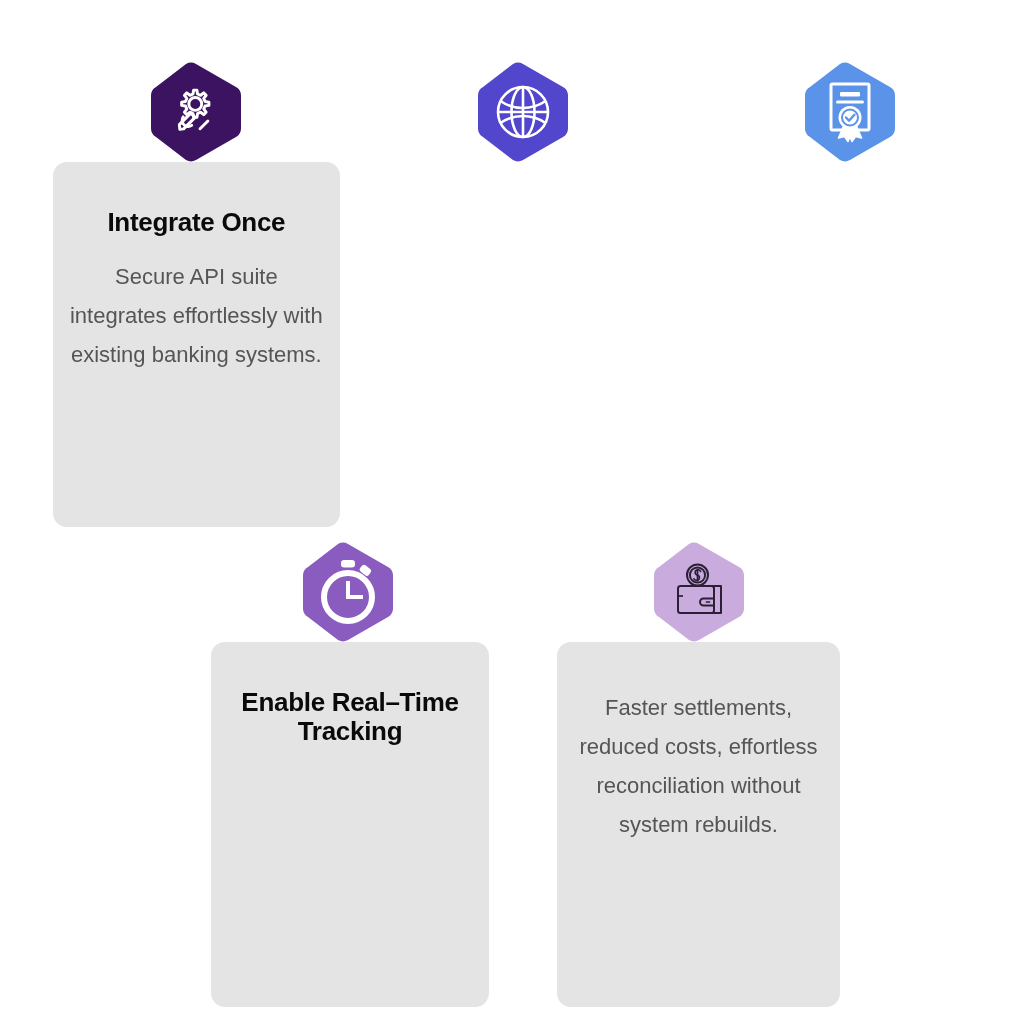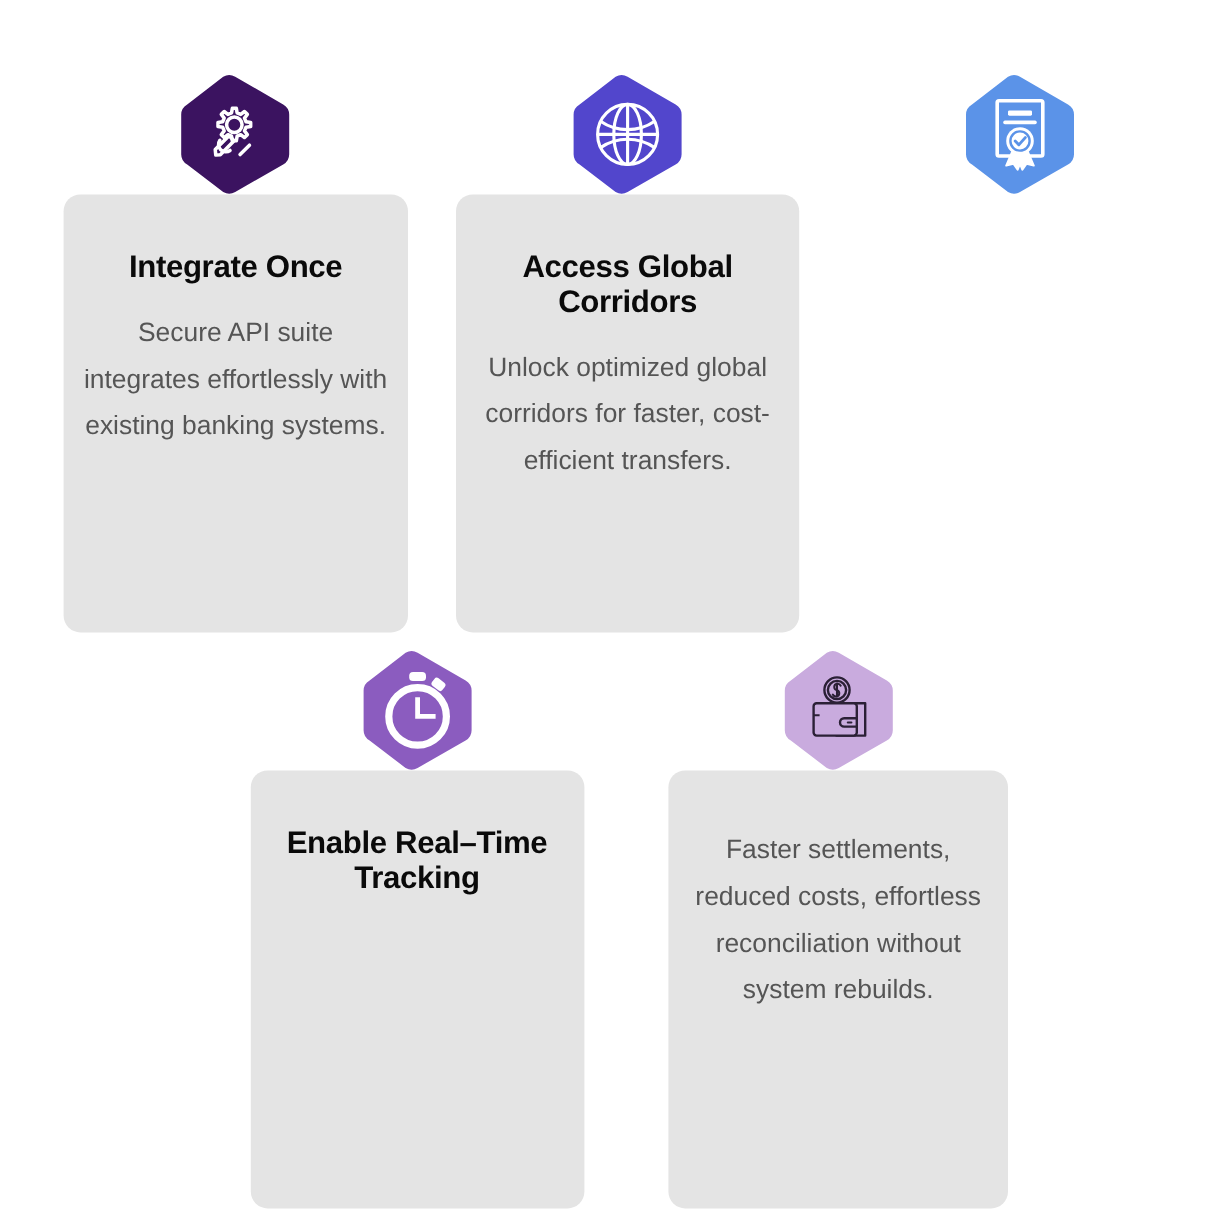--- a/index.html
+++ b/index.html
@@ -42,21 +42,21 @@
   }
 
   
   .card {
     position: relative;
     flex: 1 1 0;
     min-width: 0;
     padding-top: 100px;   
     display: flex;
     flex-direction: column;
-    align-items: center;
+    align-items: flex-end;
     margin-left: 16px;
   }
 
   .card-body {
     background: #E4E4E4;
     border-radius: 14px;
     padding: 46px 14px 30px;
     display: flex;
     flex-direction: column;
     align-items: center;
@@ -143,24 +143,20 @@
                    A10 10 0 0 1 48 2 Z" fill="#5246CC"></path>
           <g fill="none" stroke="#FFFFFF" stroke-width="2.6" transform="translate(48,50)">
             <circle cx="0" cy="0" r="25"></circle>
             <line x1="-25" y1="0" x2="25" y2="0"></line>
             <line x1="0" y1="-25" x2="0" y2="25"></line>
             <ellipse cx="0" cy="0" rx="11.5" ry="25"></ellipse>
             <path d="M-22.6 -11 A 40 40 0 0 0 22.6 -11"></path>
             <path d="M-22.6 11 A 40 40 0 0 1 22.6 11"></path>
           </g>
         </svg>
-      </div>
-      <div class="card-body">
-        <div class="card-title">Access Global Corridors</div>
-        <div class="card-desc">Unlock optimized global corridors for faster, cost-efficient transfers.</div>
       </div>
     </div>
 
     <div class="card">
       <div class="hex-wrap">
         <svg viewBox="0 0 96 100" aria-hidden="true">
           <path d="M48 2 L88 25 A10 10 0 0 1 93 34 L93 66 A10 10 0 0 1 88 75 L48 98
                    A10 10 0 0 1 38 98 L8 75 A10 10 0 0 1 3 66 L3 34 A10 10 0 0 1 8 25 L38 2
                    A10 10 0 0 1 48 2 Z" fill="#5B93E8"></path>
           <g transform="translate(48,49)">

